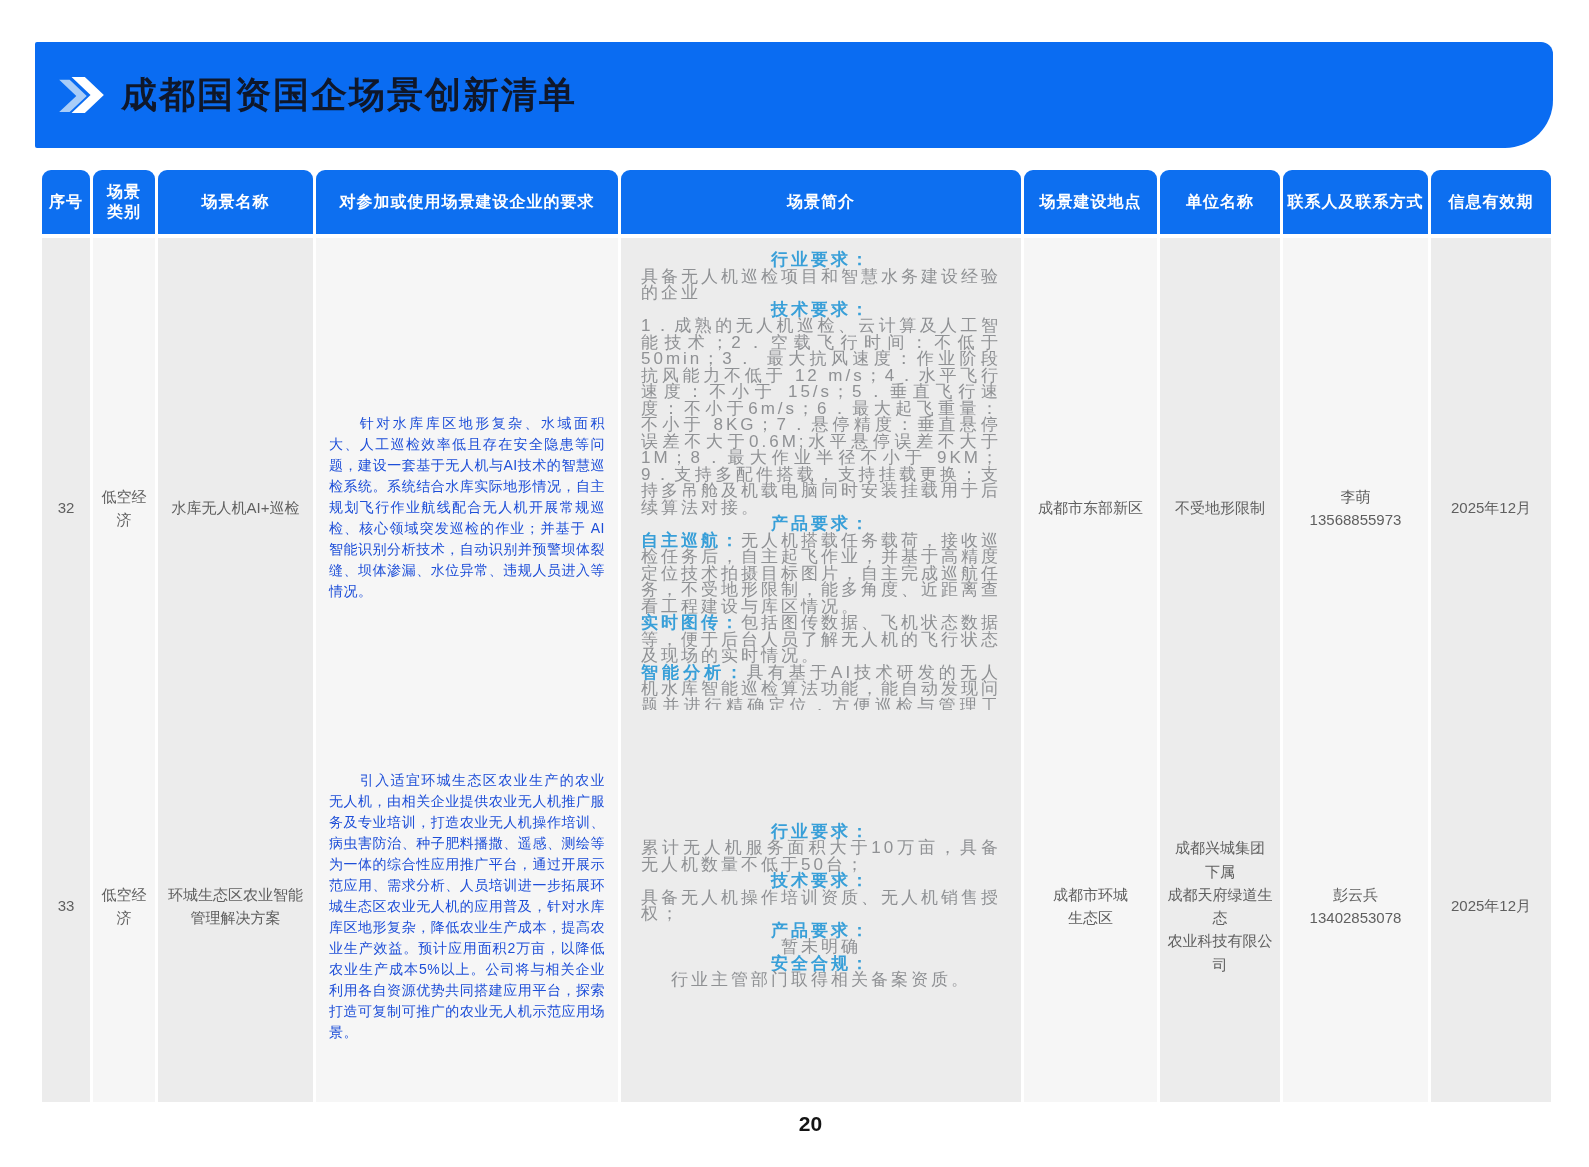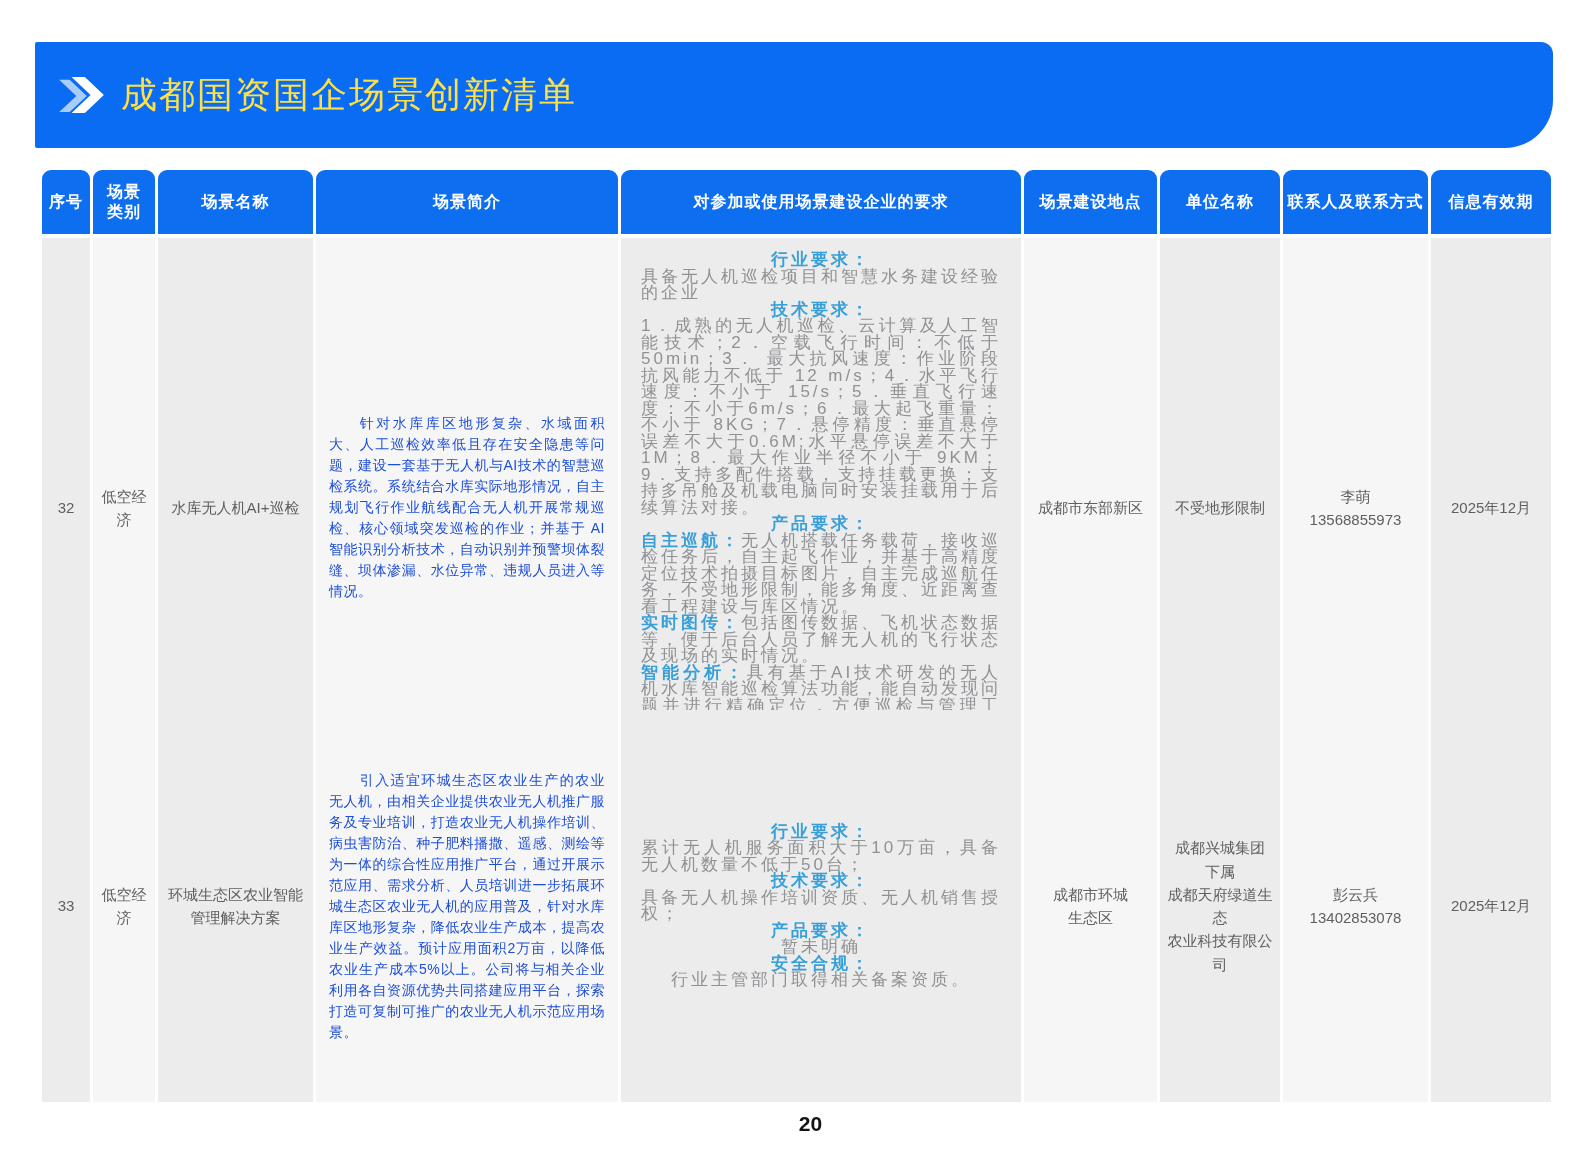--- a/index.html
+++ b/index.html
@@ -4,21 +4,21 @@
 <style>
   * { margin:0; padding:0; box-sizing:border-box; }
   html,body { width:1589px; height:1167px; background:#ffffff;
     font-family:"Liberation Sans","DejaVu Sans",sans-serif; position:relative; }
 
   
   .banner { position:absolute; left:35px; top:42px; width:1518px; height:106px;
     background:var(--banner,#0a6cf2); border-radius:2px 12px 48px 2px;
     display:flex; align-items:center; }
   .chevron { width:46px; height:38px; margin-left:24px; flex:0 0 auto; }
-  .banner-title { color:#fde047; font-size:36px; font-weight:normal;
+  .banner-title { color:#0f172a; font-size:36px; font-weight:bold;
     letter-spacing:2px; margin-left:16px; }
 
   
   .table { position:absolute; left:42px; top:170px; width:1371px; }
   .trow { display:grid;
     grid-template-columns:48px 62px 155px 302px 400px 133px 120px 145px 120px;
     column-gap:3px; }
   .thead { margin-bottom:4px; }
   .thead .cell { background:var(--header,#0d6ff0); color:#ffffff; font-weight:bold;
     font-size:16px; height:64px; border-radius:9px 9px 0 0;
@@ -60,22 +60,22 @@
   <div class="banner-title">成都国资国企场景创新清单</div>
 </div>
 
 <div class="table">
 
   <div class="trow thead">
     <div class="cell">序号</div>
     <div class="cell">场景
 类别</div>
     <div class="cell">场景名称</div>
+    <div class="cell">对参加或使用场景建设企业的要求</div>
     <div class="cell">场景简介</div>
-    <div class="cell">对参加或使用场景建设企业的要求</div>
     <div class="cell">场景建设地点</div>
     <div class="cell">单位名称</div>
     <div class="cell">联系人及联系方式</div>
     <div class="cell">信息有效期</div>
   </div>
 
   <div class="trow tbody-row row-32">
     <div class="cell odd seq-cell">32</div>
     <div class="cell even">低空经济</div>
     <div class="cell odd">水库无人机AI+巡检</div>

